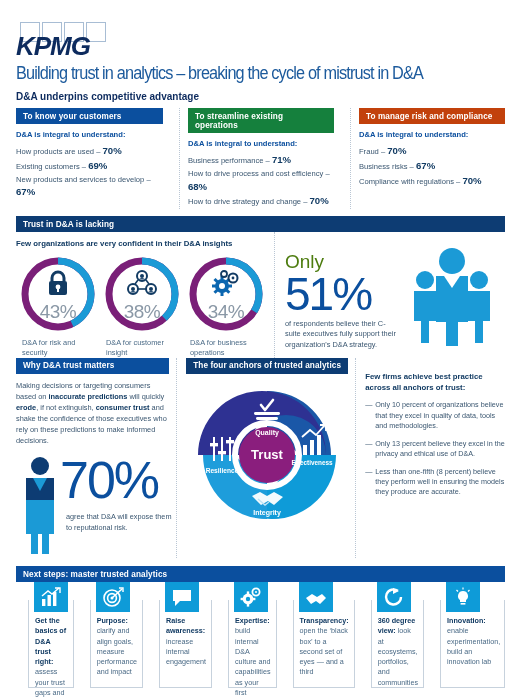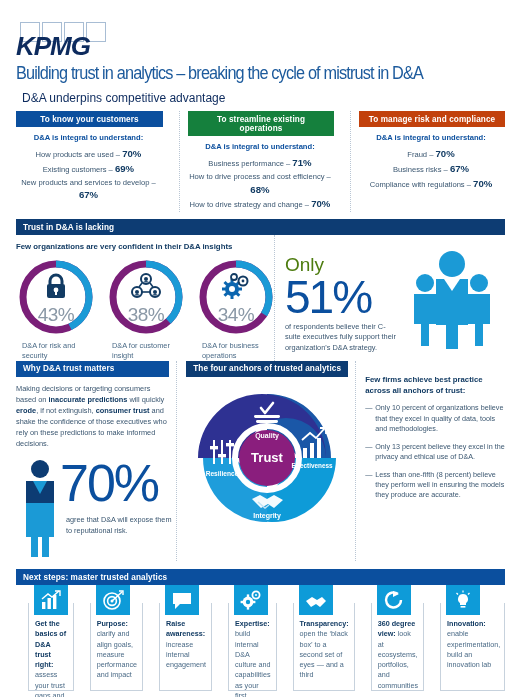--- a/index.html
+++ b/index.html
@@ -28,49 +28,49 @@
     font-size:17.5px;
     font-weight:400;
     color:#1c5a9c;
     letter-spacing:-0.9px;
     white-space:nowrap;
     font-family:"Liberation Sans Narrow","Liberation Sans", sans-serif;
     transform:scaleX(0.93);
     transform-origin:left center;
   }
   h2.subtitle {
-    margin-top:7px; font-size:12px; font-weight:normal; color:#0d2b5e;margin-left:6px;
+    margin-top:7px; font-size:10px; font-weight:bold; color:#0d2b5e;
   }
 
   
   .bar {
     color:#fff; font-size:8.2px; font-weight:bold;
     padding:3.5px 7px; letter-spacing:.1px;
   }
   .bar.blue-dark { background:#0b4f9e; }
   .bar.blue-mid  { background:#15803d; }
   .bar.purple    { background:#c2410c; }
   .bar.navy      { background:#0d3c73; }
 
   
-  .cols3 { display:flex; margin-top:6px; gap:8px;text-align:center; }
+  .cols3 { display:flex; margin-top:6px; gap:8px; }
   .col3 { width:160px; }
   .col3.sep { border-left:1.5px dotted #b9c6d4; padding-left:8px; margin-left:8px; width:168px; }
   .col3 .body { padding:6px 2px 0 0; }
   .col3 .lead { font-size:7.6px; font-weight:bold; color:#0b4f9e; margin-bottom:5px; }
   .col3 .row { font-size:7.6px; color:#3a5670; line-height:1.55; }
   .col3 .row b { font-size:9.6px; color:#123b63; font-weight:bold; }
 
   
   .sec { margin-top:7px; }
   .trust-wrap { display:flex; }
   .trust-left { width:258px; padding-right:6px; }
   .trust-right { width:232px; border-left:1.5px dotted #b9c6d4; padding-left:10px; }
   .trust-head { font-size:7.8px; font-weight:bold; color:#123b63; margin:7px 0 6px; }
-  .donuts { display:flex; gap:10px; }
+  .donuts { display:flex; gap:0; }
   .donut-cell { width:84px; text-align:center; }
   .donut-cell .cap { font-size:7.4px; color:#4a6a86; line-height:1.3; margin-top:4px; text-align:left; padding-left:6px;}
   .donut { position:relative; width:80px; height:80px; margin:0 auto; }
   .donut svg { display:block; }
   .donut .pct {
     position:absolute; left:0; right:0; bottom:11px;
     font-size:19px; color:#8a98a6; font-weight:400; letter-spacing:-0.5px;
   }
   .donut .gi { position:absolute; left:0; right:0; top:16px; display:flex; justify-content:center; }
 

